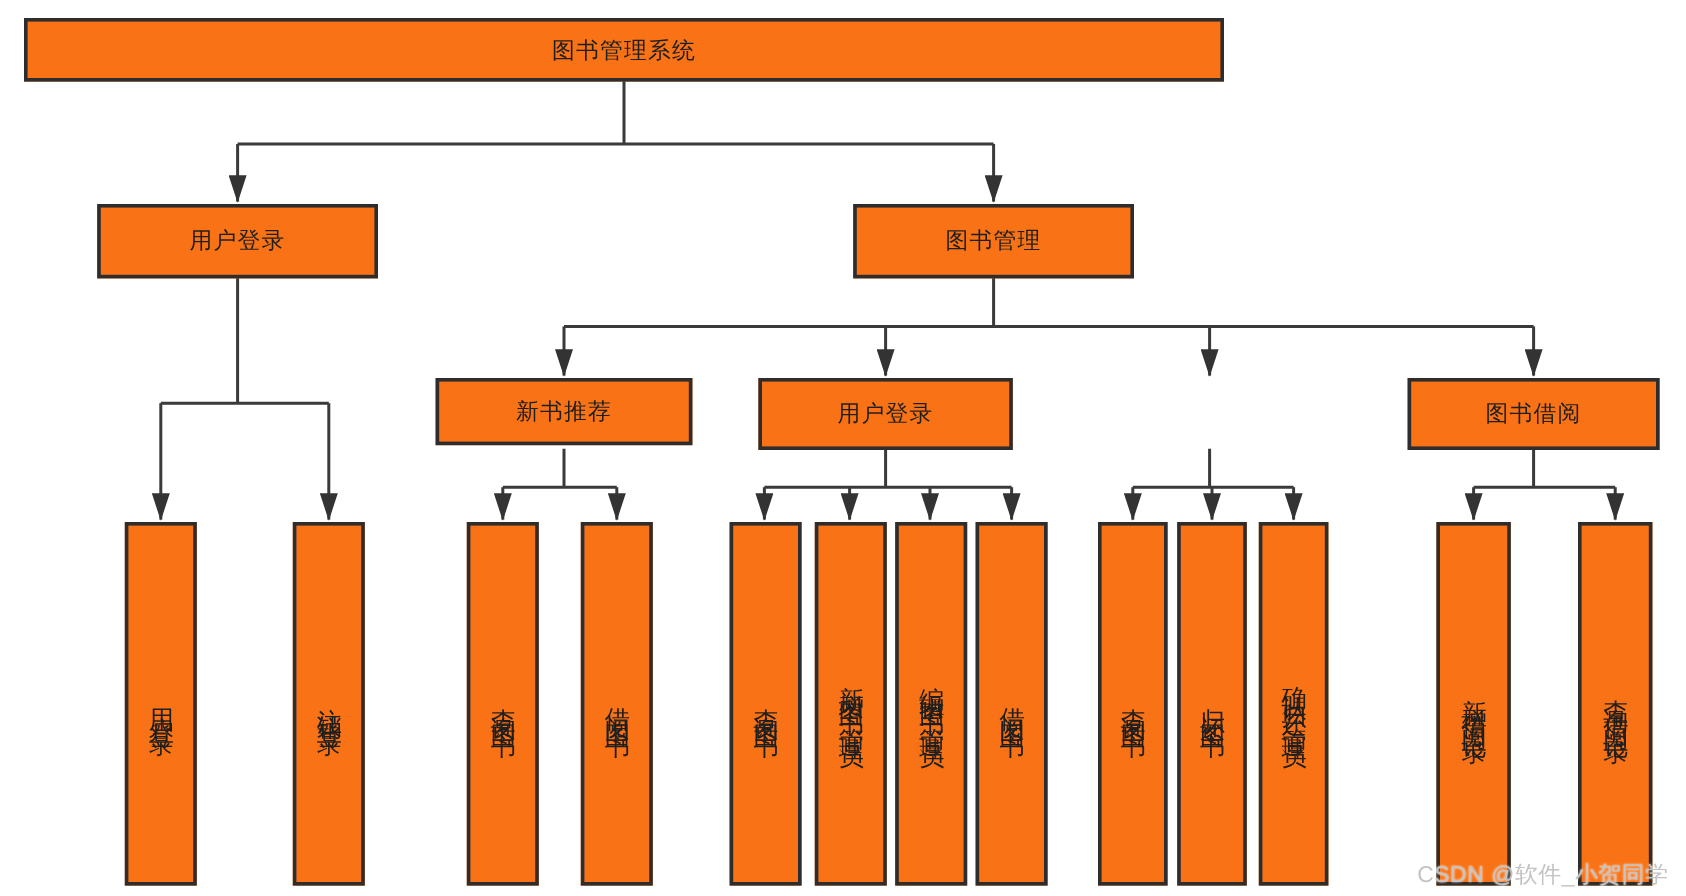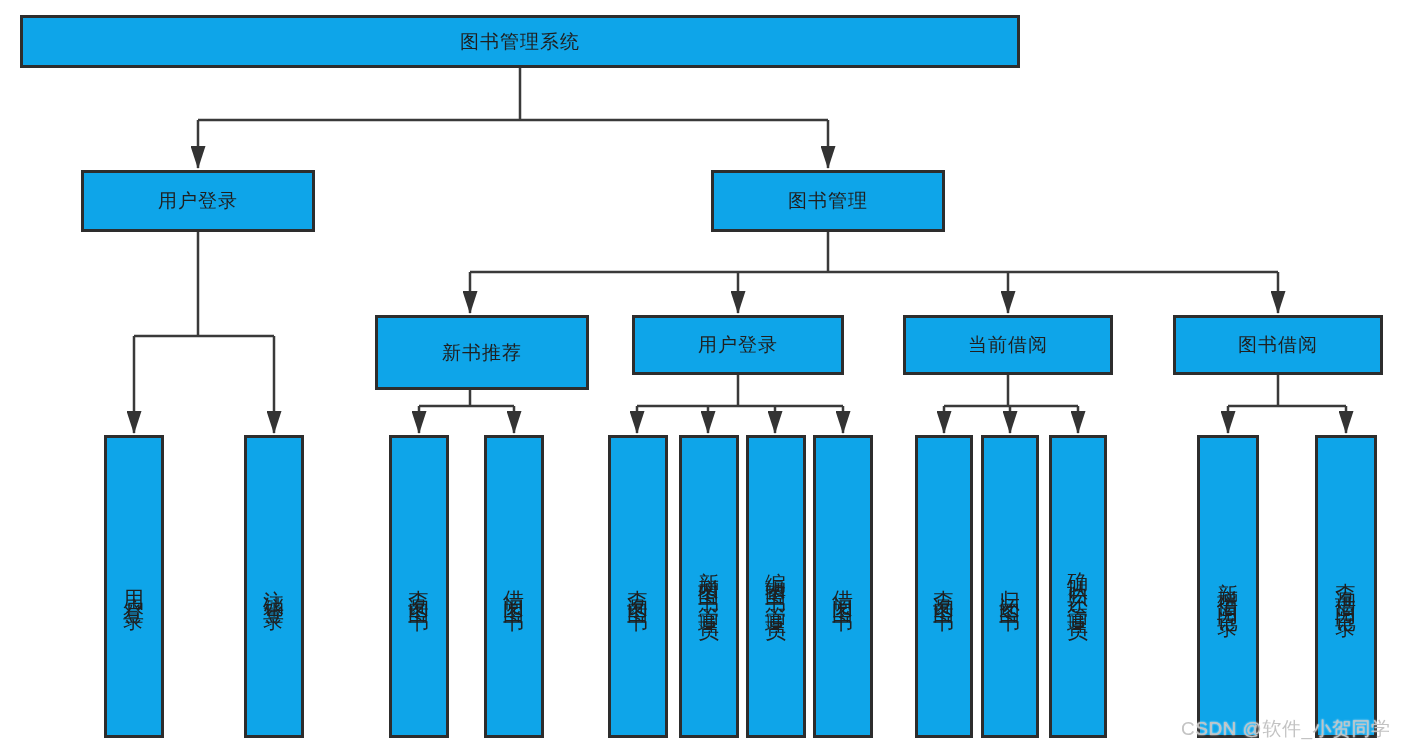--- a/index.html
+++ b/index.html
@@ -13,21 +13,21 @@
   }
   .connectors {
     position: absolute;
     left: 0; top: 0;
     width: 1405px; height: 747px;
     pointer-events: none;
   }
   .cline { stroke: #3a3a3a; stroke-width: 2.5; fill: none; }
   .node {
     position: absolute;
-    background: #0ea5e9;
+    background: #f97316;
     border: 3px solid #2d2d2d;
     box-sizing: border-box;
     display: flex;
     align-items: center;
     justify-content: center;
     color: #1f1f1f;
   }
   .box-h {
     font-size: 19px;
     letter-spacing: 1px;
@@ -109,28 +109,25 @@
     <span>图书管理系统</span>
   </div>
 
   <div class="node box-h" style="left:81px; top:170px; width:234px; height:62px;">
     <span>用户登录</span>
   </div>
   <div class="node box-h" style="left:711px; top:170px; width:234px; height:62px;justify-content:center;">
     <span>图书管理</span>
   </div>
 
-  <div class="node box-h" style="left:375px; top:315px; width:214px; height:75px;">
+  <div class="node box-h" style="left:363px; top:315px; width:214px; height:56px;">
     <span>新书推荐</span>
   </div>
   <div class="node box-h" style="left:632px; top:315px; width:212px; height:60px;">
     <span>用户登录</span>
-  </div>
-  <div class="node box-h" style="left:903px; top:315px; width:210px; height:60px;">
-    <span>当前借阅</span>
   </div>
   <div class="node box-h" style="left:1173px; top:315px; width:210px; height:60px;">
     <span>图书借阅</span>
   </div>
 
   <div class="node box-v" style="left:104px;">
     <span class="vtext">用户登录</span>
   </div>
   <div class="node box-v" style="left:244px;">
     <span class="vtext">注销登录</span>

